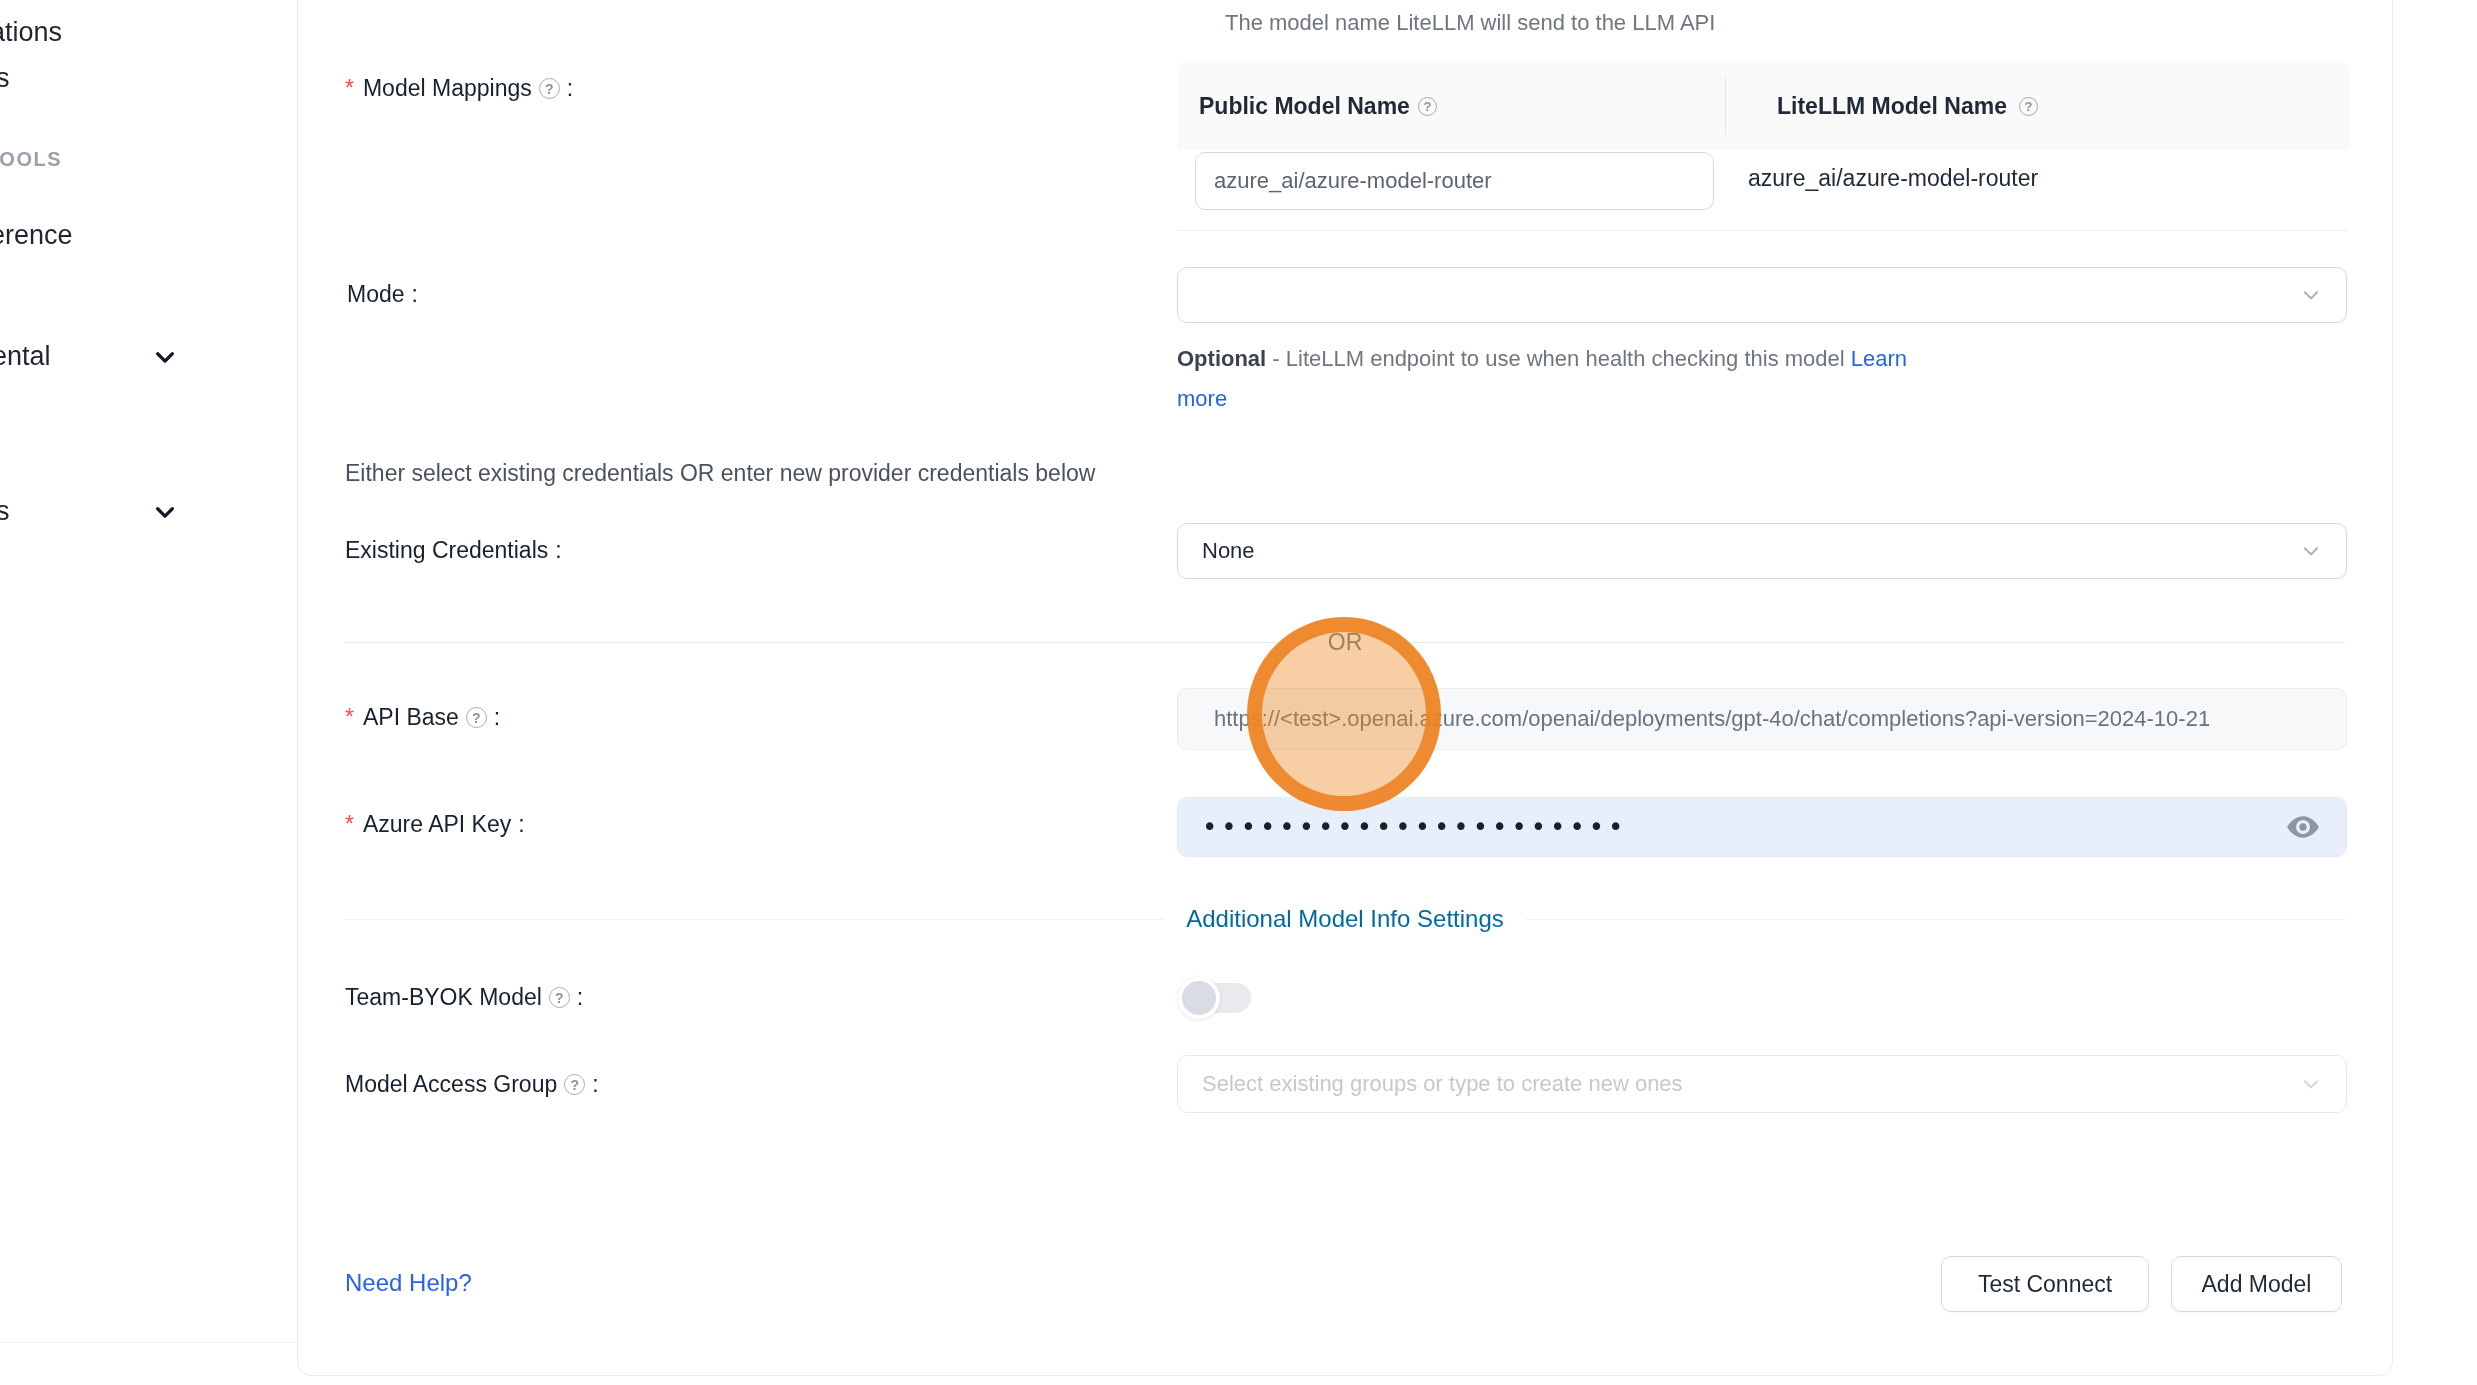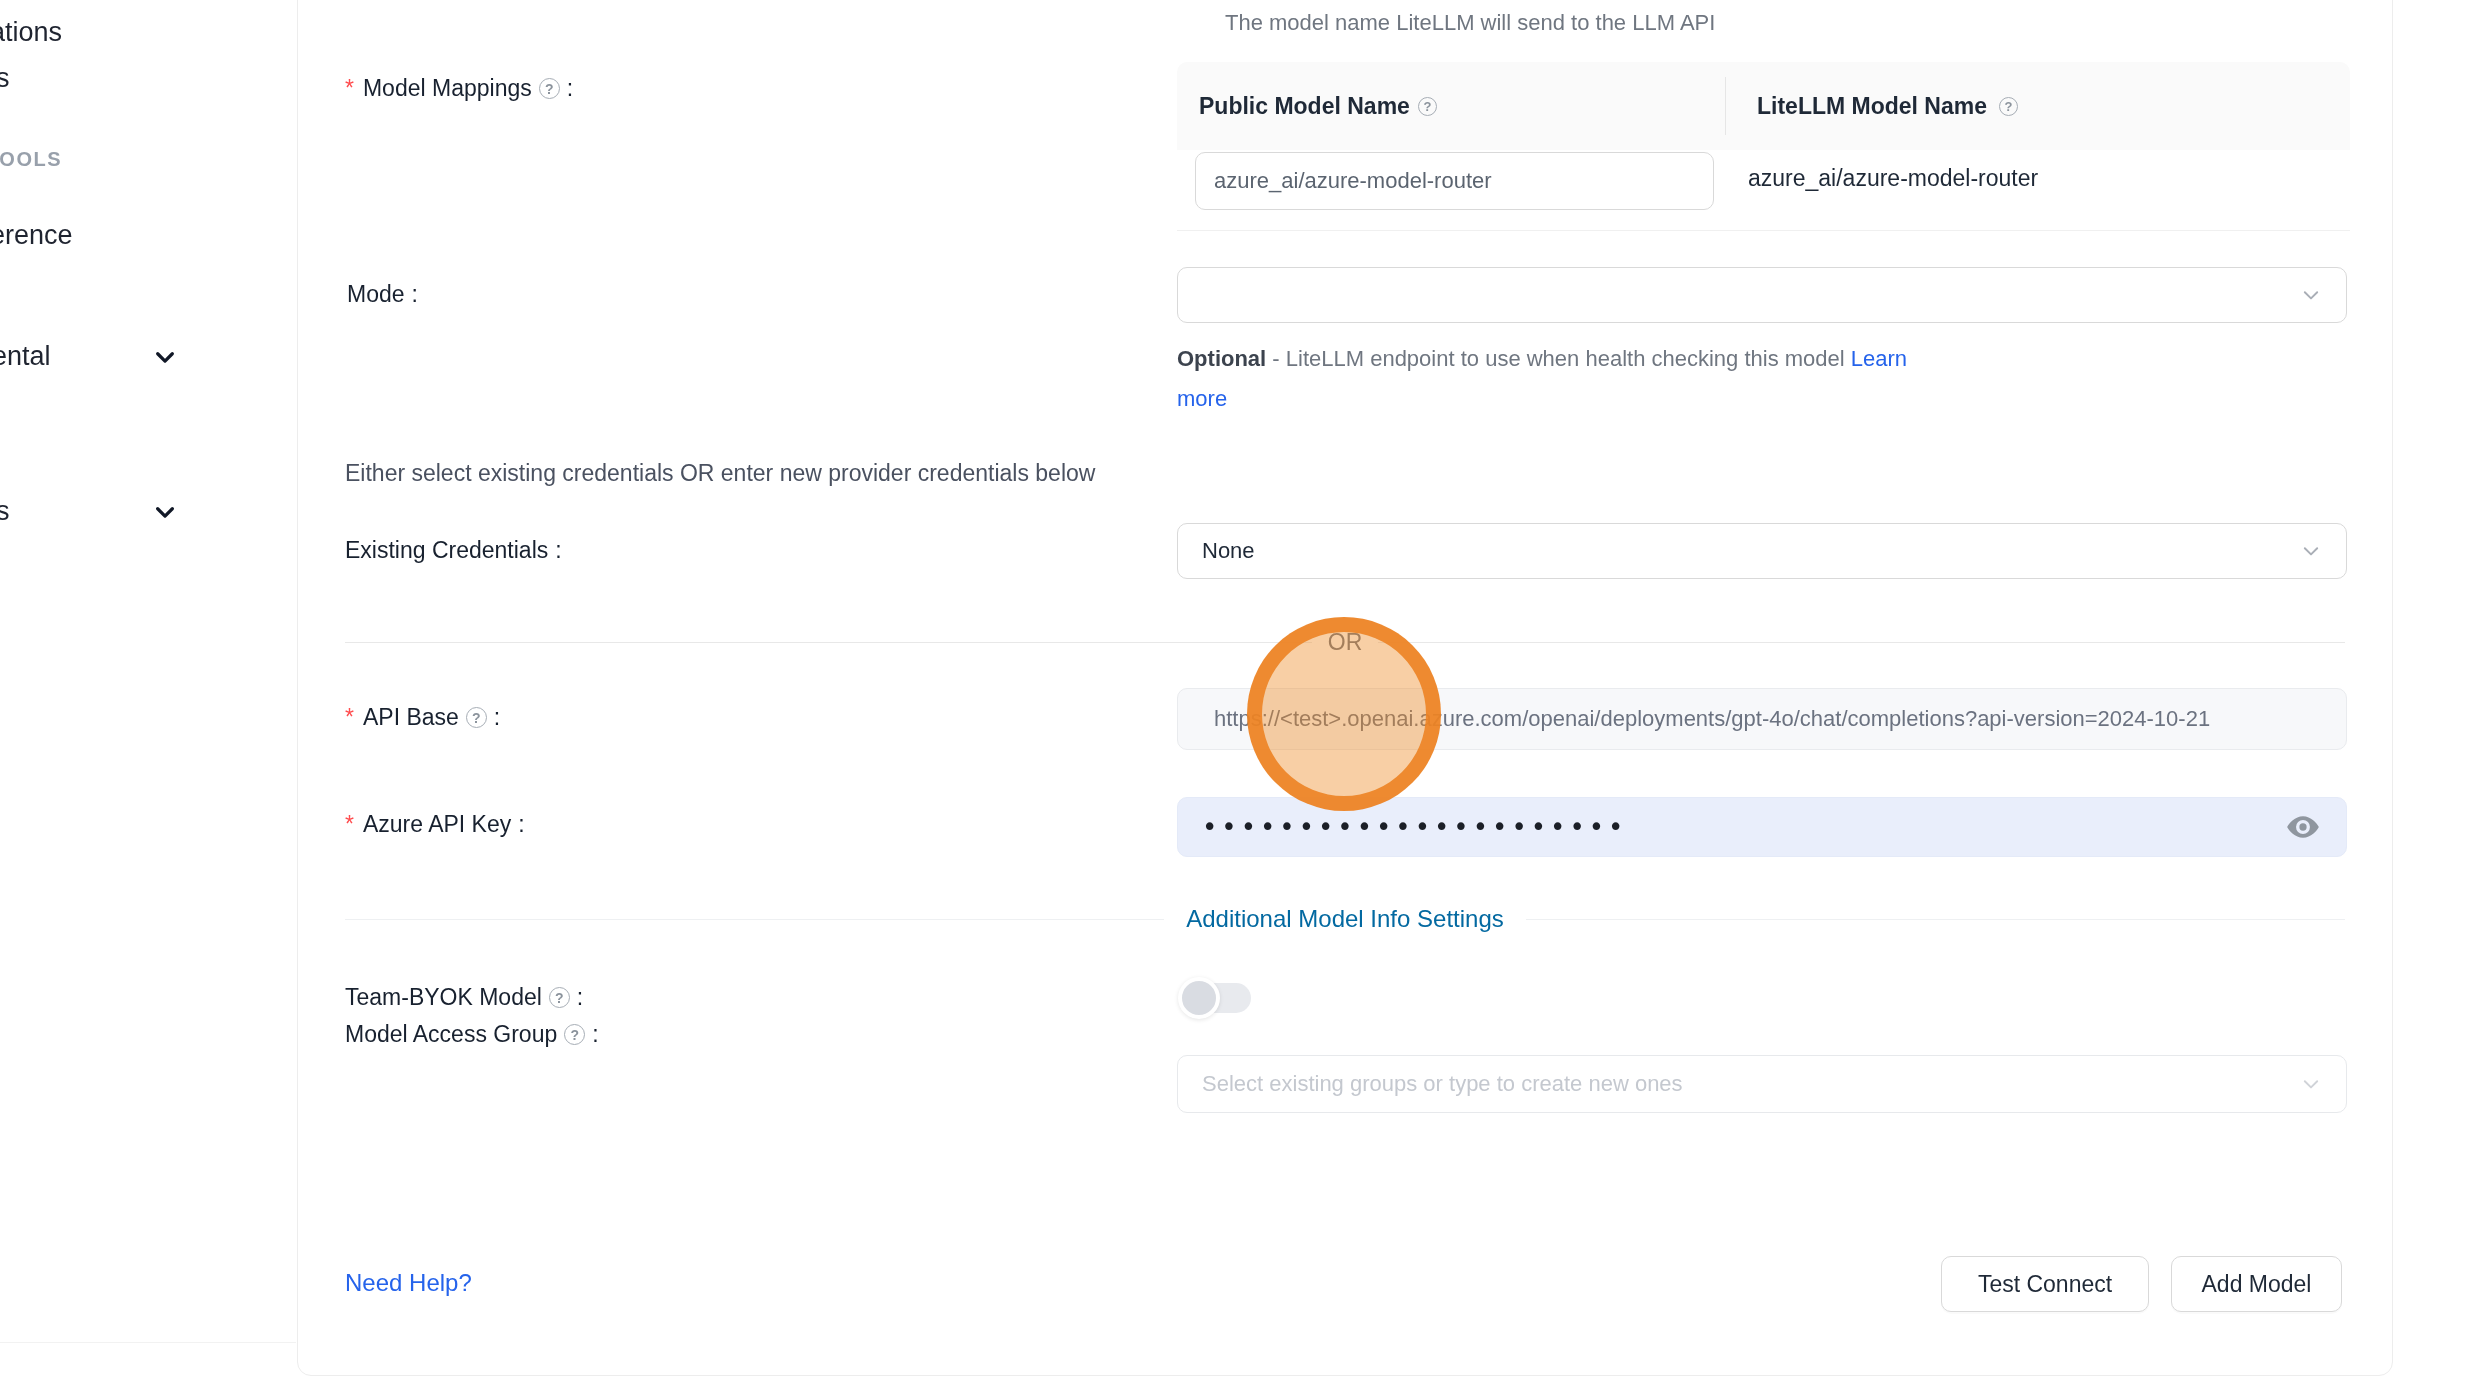--- a/index.html
+++ b/index.html
@@ -121,21 +121,21 @@
     <span class="colon">:</span>
   </div>
 
   <div class="abs tbl-header">
     <div class="tbl-h-cell" style="padding-left:22px; width:548px;">
       <span>Public Model Name</span>
       <span class="help-icon" style="width:19px;height:19px;font-size:13px;">
           <span>?</span>
         </span>
     </div>
-    <div class="tbl-h-cell" style="padding-left:20px;gap:12px;">
+    <div class="tbl-h-cell" style="padding-left:40px;gap:12px;">
       <span></span>
       <span>LiteLLM Model Name</span>
       <span class="help-icon" style="width:19px;height:19px;font-size:13px;">
           <span>?</span>
         </span>
     </div>
   </div>
   <div class="abs tbl-col-divider"></div>
 
   <input class="abs text-input" style="left: 1195px; top: 152px; width: 519px; height: 58px;" value="azure_ai/azure-model-router">
@@ -215,21 +215,21 @@
     <span>Team-BYOK Model</span>
     <span class="help-icon">
         <span>?</span>
       </span>
     <span class="colon">:</span>
   </div>
   <div class="abs toggle">
     <div class="knob"></div>
   </div>
 
-  <div class="abs label" style="left:345px; top:1021px;">
+  <div class="abs label" style="left:345px; top:1071px;">
     <span>Model Access Group</span>
     <span class="help-icon">
         <span>?</span>
       </span>
     <span class="colon">:</span>
   </div>
   <div class="abs select placeholder-select" style="top:1055px; height:58px; border-color:#e7e9ec;">
     <span>Select existing groups or type to create new ones</span>
     <svg class="chev" viewBox="0 0 16 16">
         <path d="M3.5 6l4.5 4.5L12.5 6" stroke="#d0d3d8" stroke-width="1.4" fill="none" stroke-linecap="round" stroke-linejoin="round"></path>

